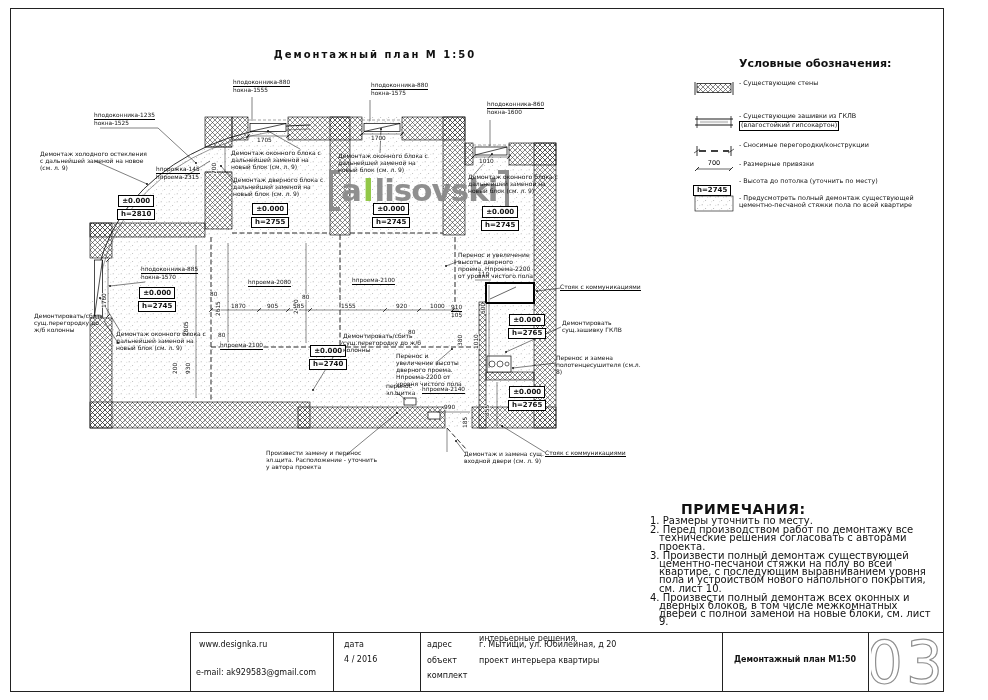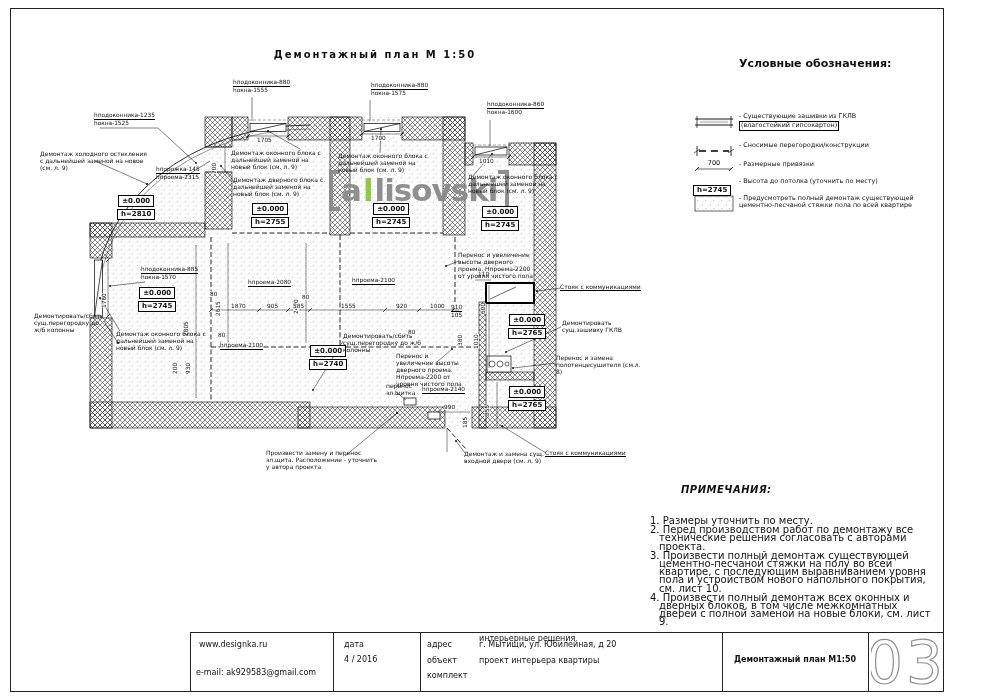--- a/index.html
+++ b/index.html
@@ -31,21 +31,21 @@
   .co{font-size:6px;line-height:7px;}
   .co.ul{border-bottom:0.8px solid #000;white-space:nowrap;background:rgba(255,255,255,.7);}
   
   .lg-title{left:739px;top:57px;font-size:11px;font-weight:bold;}
   .lg-row{display:flex;align-items:flex-start;}
   .lg-sym{width:46px;flex:0 0 46px;}
   .lg-txt{font-size:6.4px;line-height:7.4px;}
   .lg-txt .b2{display:inline-block;border:0.8px solid #000;padding:0 1px;margin-top:1px;}
   .hbox{display:inline-block;border:1px solid #000;padding:0 3px;font-size:7px;font-weight:bold;line-height:9px;}
   
-  .nt-title{left:681px;top:484px;font-size:10px;font-weight:bold;letter-spacing:.5px;font-style:italic;}
+  .nt-title{left:681px;top:501px;font-size:14px;font-weight:bold;letter-spacing:.5px;}
   .nt{left:650px;top:517px;width:282px;font-size:10px;line-height:8.2px;}
   .nt .it{text-indent:-9px;padding-left:9px;margin-bottom:1px;}
   
   .tb-line{background:#222;}
   .tb{font-size:8px;line-height:9px;white-space:nowrap;}
   .num-svg text{font-family:"DejaVu Sans",sans-serif;letter-spacing:3px;}
 </style>
 </head>
 <body>
 
@@ -317,20 +317,28 @@
   <div class="s co" style="left:562px;top:319px;width:90px">Демонтировать сущ.зашивку ГКЛВ</div>
   <div class="s co" style="left:556px;top:354px;width:90px">Перенос и замена полотенцесушителя (см.л. 8)</div>
   <div class="s co ul" style="left:560px;top:283px">Стояк с коммуникациями</div>
   <div class="s co ul" style="left:545px;top:449px">Стояк с коммуникациями</div>
   <div class="s co" style="left:386px;top:382px;width:42px">перенос эл.щитка</div>
   <div class="s co" style="left:266px;top:449px;width:112px">Произвести замену и перенос эл.щита. Расположение - уточнить у автора проекта</div>
   <div class="s co" style="left:464px;top:450px;width:92px">Демонтаж и замена сущ. входной двери (см. л. 9)</div>
 
   <div class="s lg-title">Условные обозначения:</div>
 
+  <div class="s lg-row" style="left:693px;top:80px;width:250px">
+    <span class="lg-sym"><svg width="42" height="13">
+          <rect x="4" y="1.5" width="34" height="9" fill="url(#hatch)" stroke="#000" stroke-width="0.7"></rect>
+          <line x1="2" y1="0" x2="2" y2="13" stroke="#000" stroke-width="0.8"></line>
+          <line x1="40" y1="0" x2="40" y2="13" stroke="#000" stroke-width="0.8"></line>
+        </svg></span>
+    <span class="lg-txt">- Существующие стены</span>
+  </div>
 
 
   <div class="s lg-row" style="left:693px;top:142px;width:250px">
     <span class="lg-sym"><svg width="42" height="12">
           <line x1="4" y1="1" x2="4" y2="11" stroke="#000" stroke-width="0.8"></line>
           <line x1="38" y1="1" x2="38" y2="11" stroke="#000" stroke-width="0.8"></line>
           <line x1="6" y1="6" x2="36" y2="6" stroke="#000" stroke-width="1.4" stroke-dasharray="7 5"></line>
           <line x1="1" y1="8" x2="7" y2="4" stroke="#000" stroke-width="0.6"></line>
           <line x1="35" y1="8" x2="41" y2="4" stroke="#000" stroke-width="0.6"></line>
         </svg></span>

